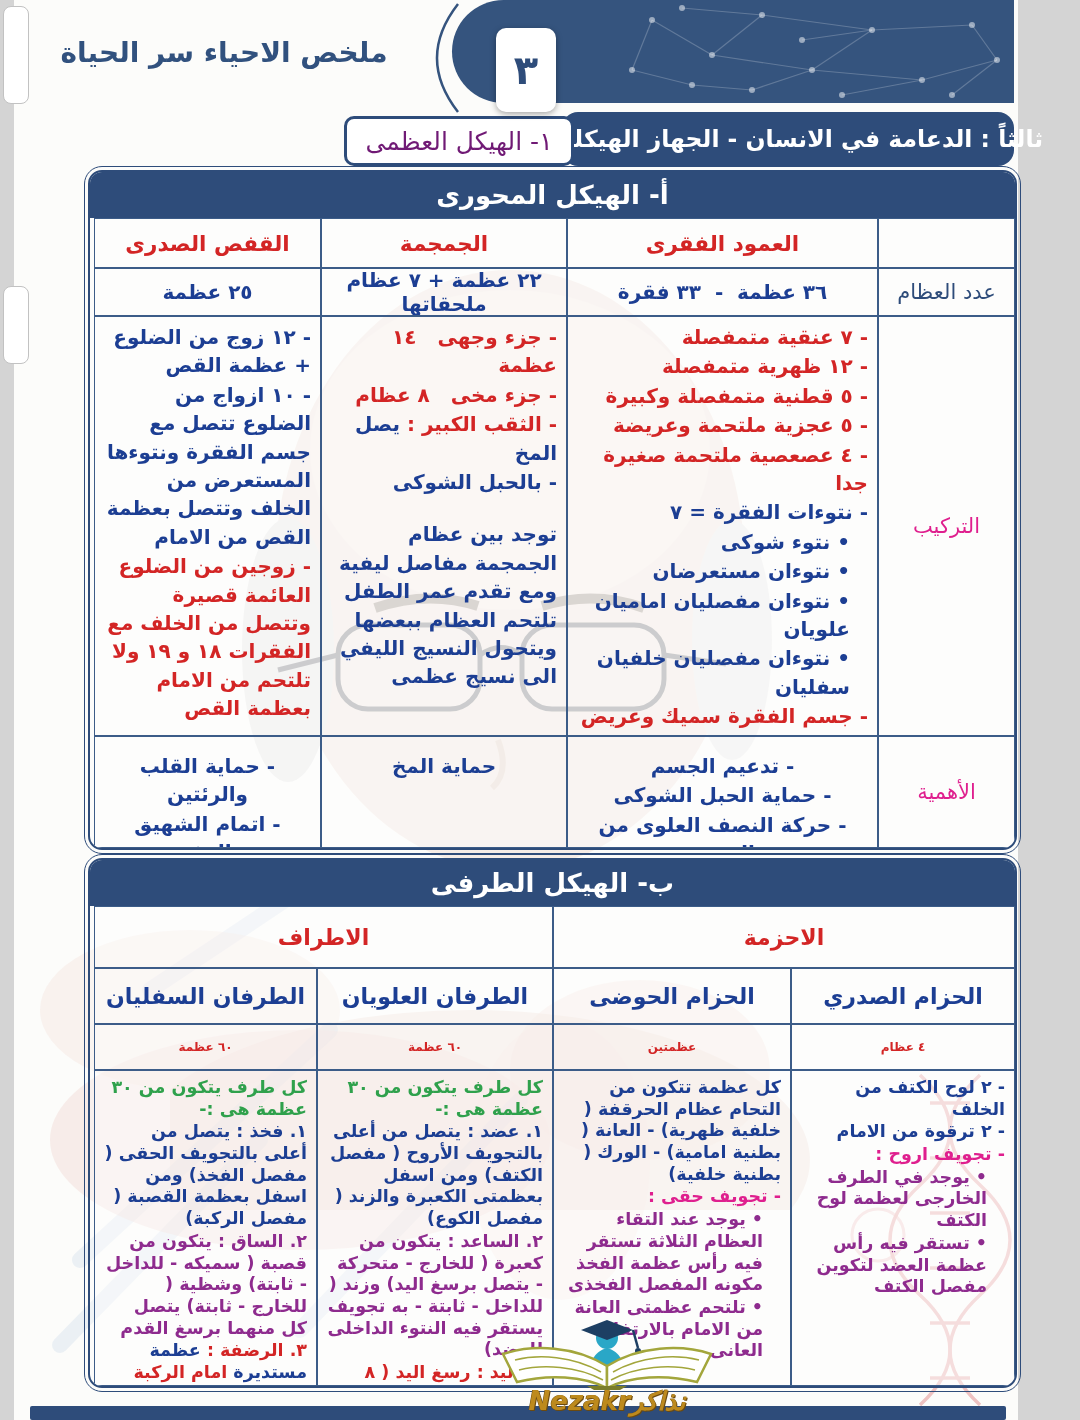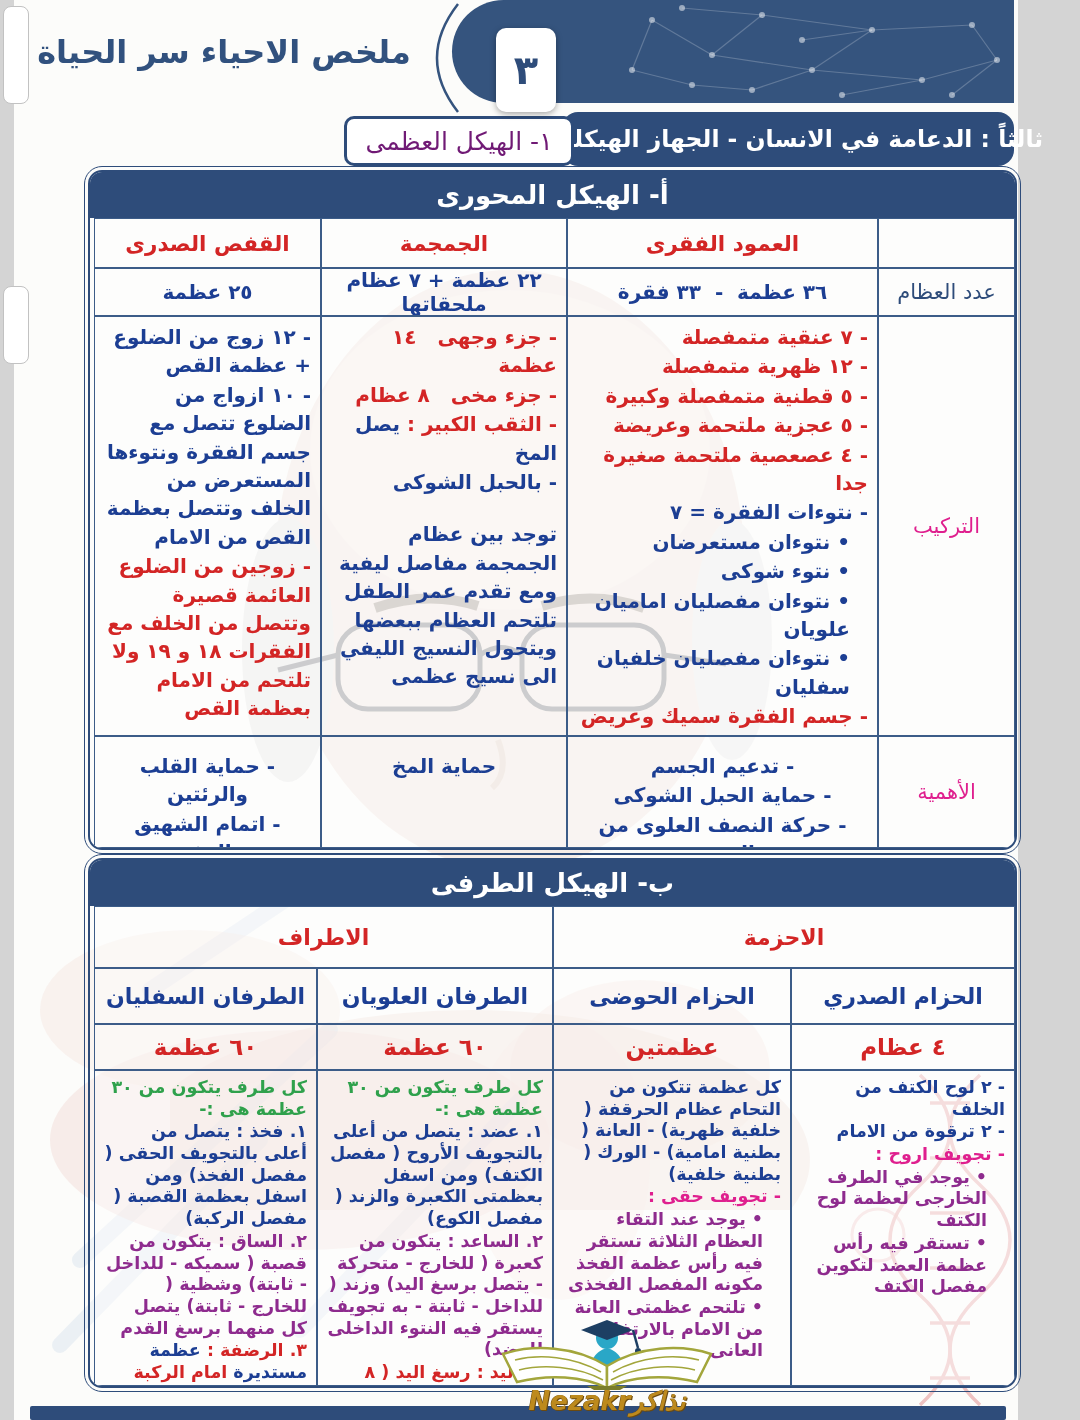--- a/index.html
+++ b/index.html
@@ -9,21 +9,21 @@
   .page-bg{left:14px;top:0;width:1004px;height:1420px;background:#fcfcfa;}
   .curl{background:#fff;border:1px solid #c2c2c2;border-radius:8px;}
   .curl1{left:3px;top:6px;width:24px;height:96px;}
   .curl2{left:3px;top:286px;width:24px;height:76px;}
 
   
   .banner{left:452px;top:0;width:562px;height:103px;background:#35547e;
           border-top-left-radius:52px 52px;border-bottom-left-radius:52px 52px;z-index:1;}
   .paren{left:406px;top:0;width:58px;height:116px;z-index:1;}
   .h-title{left:26px;top:16px;width:396px;height:72px;display:flex;align-items:center;justify-content:center;
-           color:#31517e;font-size:32px;font-weight:bold;white-space:nowrap;z-index:1;}
+           color:#31517e;font-size:28px;font-weight:bold;white-space:nowrap;z-index:1;}
   .page-tab{left:496px;top:28px;width:60px;height:84px;background:#fff;border-radius:10px;
             box-shadow:0 2px 6px rgba(0,0,0,.35);z-index:3;display:flex;align-items:center;justify-content:center;
             color:#2e4c7a;font-size:40px;font-weight:bold;}
   .sec-bar{left:562px;top:112px;width:452px;height:54px;background:#2e4c7a;border-radius:16px;color:#fff;
            display:flex;align-items:center;justify-content:center;font-size:23.5px;font-weight:bold;z-index:2;white-space:nowrap;}
   .sec-label{left:344px;top:116px;width:224px;height:44px;background:#fff;border:3px solid #2e4c7a;border-radius:10px;
            color:#701a75;display:flex;align-items:center;justify-content:center;font-size:25px;font-weight:normal;z-index:2;white-space:nowrap;}
 
   
   .deco{z-index:0;pointer-events:none;}
@@ -37,21 +37,21 @@
              font-size:26px;font-weight:bold;}
   .gridA{display:grid;grid-template-columns:137px 311px 246px 227px;grid-template-rows:50px 48px 420px 112px;}
   .gridB{display:grid;grid-template-columns:224px 238px 236px 223px;grid-template-rows:62px 56px 46px 316px;}
   .cell{border:1.5px solid #3c5c88;padding:5px 9px;background:rgba(255,255,255,0.30);box-sizing:border-box;overflow:hidden;}
   .flexc{display:flex;align-items:center;justify-content:center;text-align:center;padding:2px 4px;}
   .nameA{color:#d32525;font-weight:bold;font-size:21.5px;}
   .nameB{color:#1c3e93;font-weight:bold;font-size:22px;}
   .rowlabel{font-weight:normal;font-size:21px;}
   .group{color:#d32525;font-weight:bold;font-size:22px;}
   .countA{font-size:20px;font-weight:bold;}
-  .countB{font-size:23px;font-weight:bold;}
+  .countB{font-size:12px;font-weight:bold;}
   .bodyA{font-size:20px;line-height:1.42;font-weight:bold;}
   .bodyB{font-size:17.5px;line-height:1.24;font-weight:bold;}
   .ln{margin:1px 0;}
   .ind{padding-right:18px;}
   .ctr{text-align:center;}
   .gap{height:22px;}
   .c-blue{color:#1c3e93;} .c-red{color:#d32525;} .c-magenta{color:#df1f8e;}
   .c-purple{color:#8e2b8e;} .c-green{color:#2fa14c;margin-top:8px;} .c-dkblue{color:#2e4c7a;}
 
   .next-bar{left:30px;top:1406px;width:976px;height:14px;background:#2e4c7a;border-radius:2px;z-index:2;}
@@ -179,22 +179,22 @@
           <div class="ln"><span class="c-blue">٢٥ عظمة</span></div>
         </div>
         <div class="cell flexc rowlabel c-magenta">التركيب</div>
         <div class="cell bodyA">
           <div class="ln"><span class="c-red">- ٧ عنقية متمفصلة</span></div>
           <div class="ln"><span class="c-red">- ١٢ ظهرية متمفصلة</span></div>
           <div class="ln"><span class="c-red">- ٥ قطنية متمفصلة وكبيرة</span></div>
           <div class="ln"><span class="c-red">- ٥ عجزية ملتحمة وعريضة</span></div>
           <div class="ln"><span class="c-red">- ٤ عصعصية ملتحمة صغيرة جدا</span></div>
           <div class="ln"><span class="c-blue">- نتوءات الفقرة = ٧</span></div>
+          <div class="ln ind"><span class="c-blue">• نتوء شوكى</span></div>
           <div class="ln ind"><span class="c-blue">• نتوءان مستعرضان</span></div>
-          <div class="ln ind"><span class="c-blue">• نتوء شوكى</span></div>
           <div class="ln ind"><span class="c-blue">• نتوءان مفصليان اماميان علويان</span></div>
           <div class="ln ind"><span class="c-blue">• نتوءان مفصليان خلفيان سفليان</span></div>
           <div class="ln"><span class="c-red">- جسم الفقرة سميك وعريض ليتحمل وزن الجسم</span></div>
         </div>
         <div class="cell bodyA">
           <div class="ln"><span class="c-red">- جزء وجهى&nbsp;&nbsp;&nbsp;١٤ عظمة</span></div>
           <div class="ln"><span class="c-red">- جزء مخى&nbsp;&nbsp;&nbsp;٨ عظام</span></div>
           <div class="ln"><span class="c-red">- الثقب الكبير : </span><span class="c-blue">يصل المخ</span></div>
           <div class="ln"><span class="c-blue">- بالحبل الشوكى</span></div>
           <div class="gap"></div>

